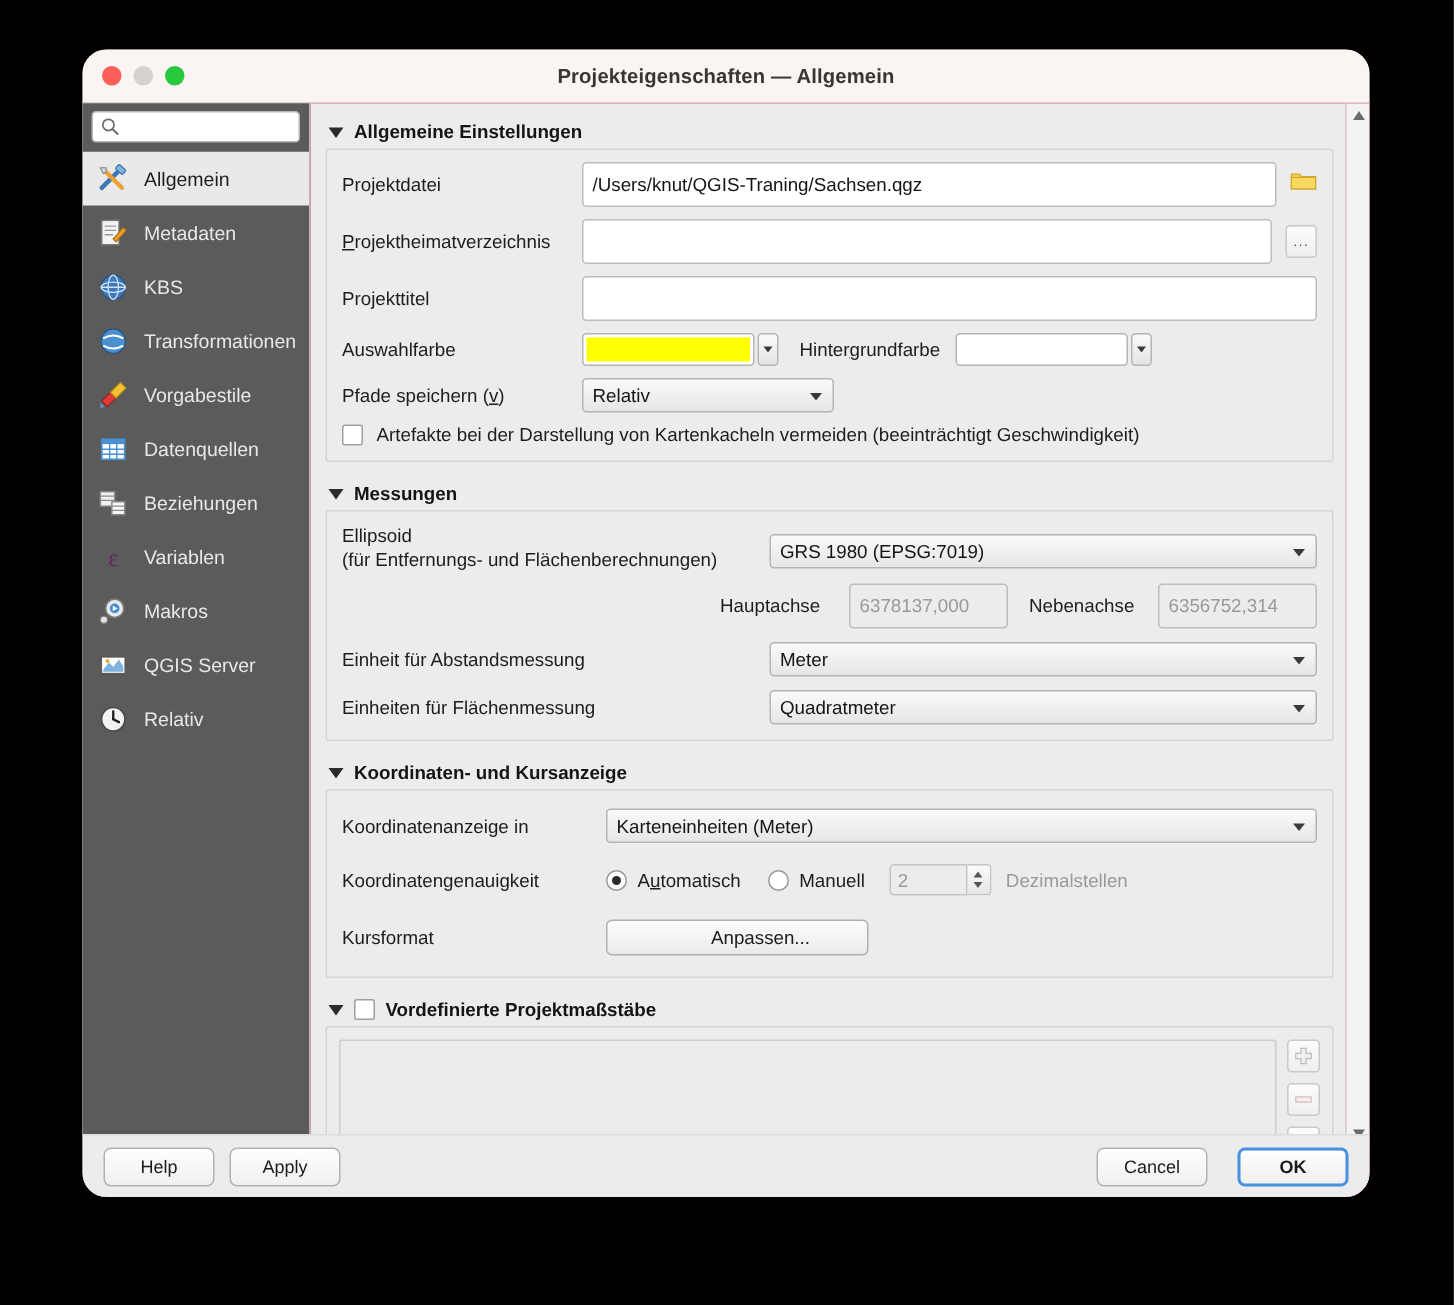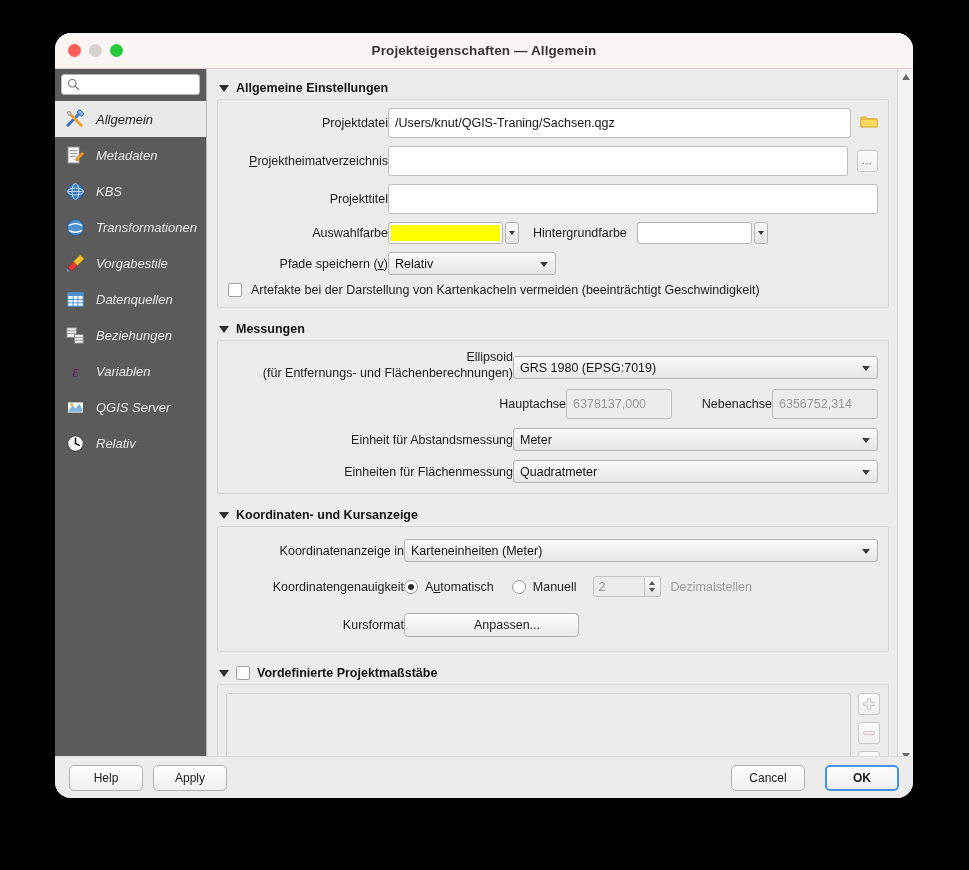--- a/index.html
+++ b/index.html
@@ -85,21 +85,21 @@
     position: absolute; left: 5px; top: 3px;
     width: 13px; height: 13px;
   }
   .search-input {
     border: none; outline: none; background: transparent;
     margin-left: 22px; width: 110px;
     font-size: 11.5px;
     font-family: "Liberation Sans", sans-serif;
     color: #222;
   }
-  .nav { flex: 1; overflow: hidden; font-style: italic; }
+  .nav { flex: 1; overflow: hidden; }
   .nav-item {
     display: flex; align-items: center;
     height: 36px;
     padding-left: 9px;
     gap: 10px;
     color: #e8e8e8;
     font-size: 13px;
     cursor: default;
   }
   .nav-item.active {
@@ -111,21 +111,20 @@
     flex: 0 0 22px;
     display: flex; align-items: center; justify-content: center;
   }
 
   
   .content {
     flex: 1;
     position: relative;
     background: #ec4899;
     overflow: hidden;
-    text-align: right;
   }
   .scroll-region {
     position: absolute;
     left: 0; top: 0; right: 16px; bottom: 34px;
     background: #ececec;
     overflow: hidden;
   }
   .inner-pad { padding: 8px 0 0 10px; }
 
   .section-header {
@@ -488,20 +487,31 @@
 
           <div class="nav-item">
             <span class="nav-icon">
               <svg viewBox="0 0 22 22" width="21" height="21">
                 <text x="11" y="17" font-size="17" font-family="'Liberation Serif', serif" fill="#6a2060" text-anchor="middle">ε</text>
               </svg>
             </span>
             <span>Variablen</span>
           </div>
 
+          <div class="nav-item">
+            <span class="nav-icon">
+              <svg viewBox="0 0 22 22" width="21" height="21">
+                <circle cx="12" cy="9" r="6.4" fill="#e9e9e9" stroke="#7a7a7a" stroke-width="1.2"></circle>
+                <circle cx="12" cy="9" r="3.4" fill="#4a8fcf"></circle>
+                <path d="M10.7 7.2 L14 9 L10.7 10.8 Z" fill="#ffffff"></path>
+                <circle cx="4.5" cy="17" r="2.6" fill="#e2e2e2" stroke="#7a7a7a" stroke-width="1"></circle>
+              </svg>
+            </span>
+            <span>Makros</span>
+          </div>
 
           <div class="nav-item">
             <span class="nav-icon">
               <svg viewBox="0 0 22 22" width="21" height="21">
                 <rect x="2.5" y="5" width="17" height="12" fill="#ffffff" stroke="#5a5a5a" stroke-width="1.4"></rect>
                 <path d="M4 14 L8 9 L11 12 L15 7 L18 12 L18 15.5 L4 15.5 Z" fill="#7fb3de"></path>
                 <circle cx="7" cy="8" r="1.4" fill="#e8b020"></circle>
               </svg>
             </span>
             <span>QGIS Server</span>

